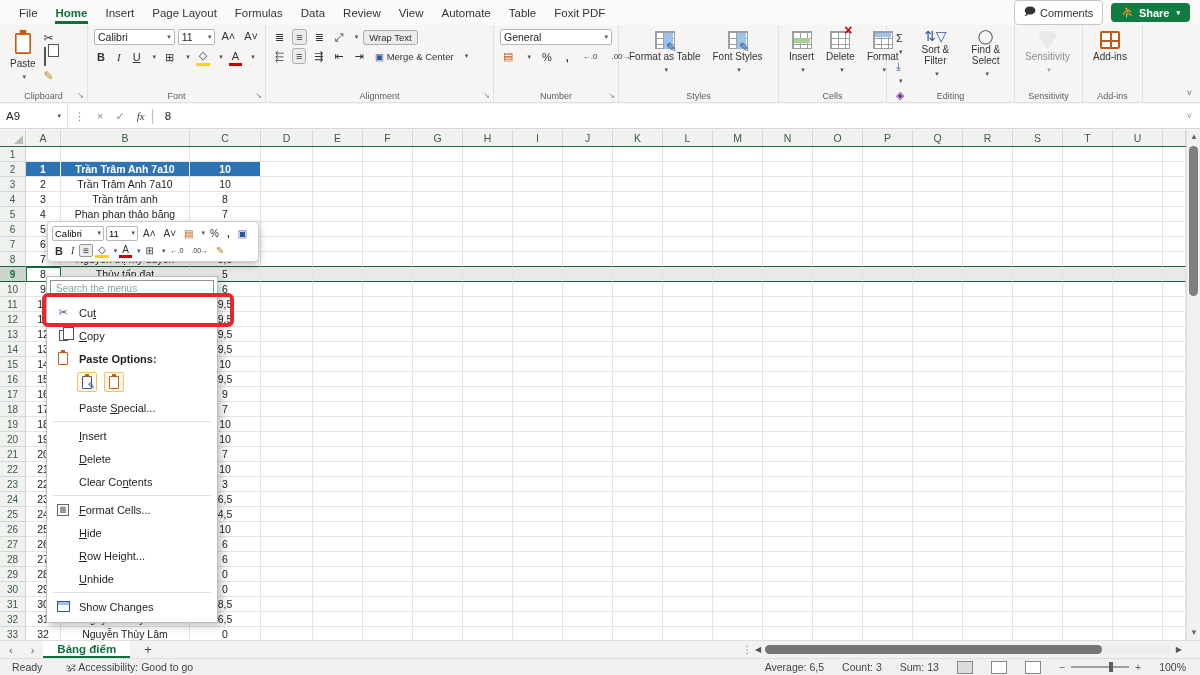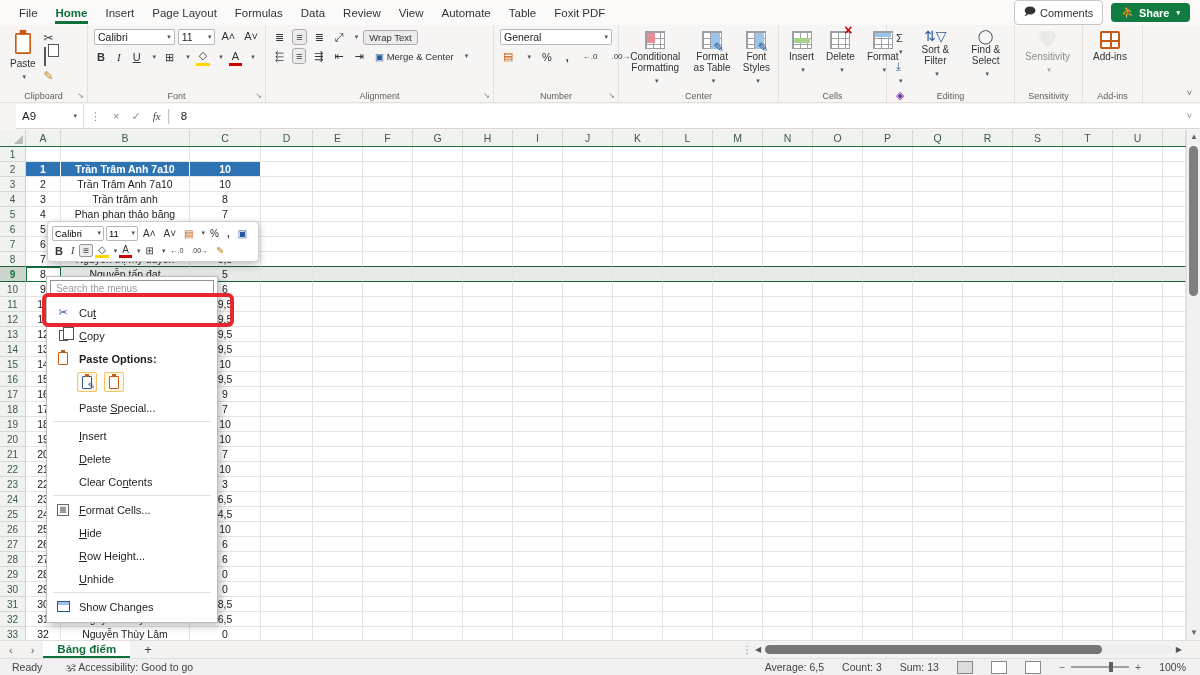--- a/index.html
+++ b/index.html
@@ -39,21 +39,21 @@
   .addins-ic { width:20px; height:18px; border:2px solid #c55a11; border-radius:2px; background:
       linear-gradient(#c55a11 2px, transparent 2px) 0 7px/100% 100% no-repeat,
       linear-gradient(90deg, transparent 8px, #c55a11 8px, #c55a11 10px, transparent 10px), #fff; }
   .sens-ic { width:18px; height:18px; background:#d8d6d4; clip-path:polygon(20% 0,80% 0,100% 30%,50% 100%,0 30%); opacity:.7; }
   .chart-ic { width:20px; height:18px; border:1px solid #8a8886; background:
       linear-gradient(0deg,#2b579a 0,#2b579a 100%) 3px 8px/3px 8px no-repeat,
       linear-gradient(0deg,#c55a11 0,#c55a11 100%) 8px 4px/3px 12px no-repeat,
       linear-gradient(0deg,#538135 0,#538135 100%) 13px 10px/3px 6px no-repeat, #fff; }
 
   
-  #fbar { position:absolute; top:104px; left:16px; right:0; height:25px; background:#fff; border-bottom:1px solid #d8d6d4; display:flex; align-items:center; }
+  #fbar { position:absolute; top:104px; left:0; right:0; height:25px; background:#fff; border-bottom:1px solid #d8d6d4; display:flex; align-items:center; }
   #namebox { width:68px; height:100%; border-right:1px solid #e1dfdd; display:flex; align-items:center; padding:0 6px; font-size:11.5px; color:#222; justify-content:space-between; }
   .fico { font-size:11px; color:#8a8886; padding:0 6px; }
   #fx-value { font-size:11.5px; color:#222; padding-left:10px; }
   #fbar-exp { margin-left:auto; padding-right:8px; color:#8a8886; font-size:9px; }
 
   
   #sheet { position:absolute; top:130px; left:0; width:1186px; height:510px; background:#fff; overflow:hidden; }
   .hdr-row { display:flex; height:17px; background:#f0f2f0; border-bottom:1.5px solid #1e6e42; }
   .corner { width:26px; height:100%; border-right:1px solid #cfd2cf; position:relative; background:#f0f2f0; }
   .corner::after { content:""; position:absolute; right:2px; bottom:2px; border-left:9px solid transparent; border-bottom:9px solid #b7bcb7; }
@@ -241,35 +241,30 @@
           <span class="mini" style="font-size:8px">←.0</span>
           <span class="mini" style="font-size:8px">.00→</span>
         </div>
       </div>
       <div class="glabel">Number</div>
       <div class="launcher">↘</div>
     </div>
 
     <div class="rgroup" style="width:160px">
       <div class="bigbtn">
-        <div class="icon-grid ig-red"></div>
-        <span>Conditional Formatting</span>
-          <span class="chev">▾</span>
-      </div>
-      <div class="bigbtn">
         <div class="icon-grid ig-blue ig-pencil"></div>
         <span>Format as Table</span>
           <span class="chev">▾</span>
       </div>
       <div class="bigbtn">
         <div class="icon-grid ig-blue ig-pencil"></div>
         <span>Font Styles</span>
           <span class="chev">▾</span>
       </div>
-      <div class="glabel">Center</div>
+      <div class="glabel">Styles</div>
     </div>
 
     <div class="rgroup" style="width:108px">
       <div class="bigbtn">
         <div class="icon-grid ig-green"></div>
         <span>Insert</span>
           <span class="chev">▾</span>
       </div>
       <div class="bigbtn">
         <div class="icon-grid ig-x"></div>
@@ -559,21 +554,21 @@
         <div class="cell c16" style="width: 50px;"></div>
         <div class="cell c17" style="width: 50px;"></div>
         <div class="cell c18" style="width: 50px;"></div>
         <div class="cell c19" style="width: 50px;"></div>
         <div class="cell c20" style="width: 50px;"></div>
         <div class="cell c21" style="width: 23px;"></div>
       </div>
       <div class="grow sel">
         <div class="rowhdr">9</div>
         <div class="cell c0" style="width: 35px;">8</div>
-        <div class="cell c1" style="width: 129px;">Nguyễn tấn đạt</div>
+        <div class="cell c1" style="width: 129px;">Thùy tấn đạt</div>
         <div class="cell c2" style="width: 71px;">5</div>
         <div class="cell c3" style="width: 52px;"></div>
         <div class="cell c4" style="width: 50px;"></div>
         <div class="cell c5" style="width: 50px;"></div>
         <div class="cell c6" style="width: 50px;"></div>
         <div class="cell c7" style="width: 50px;"></div>
         <div class="cell c8" style="width: 50px;"></div>
         <div class="cell c9" style="width: 50px;"></div>
         <div class="cell c10" style="width: 50px;"></div>
         <div class="cell c11" style="width: 50px;"></div>

